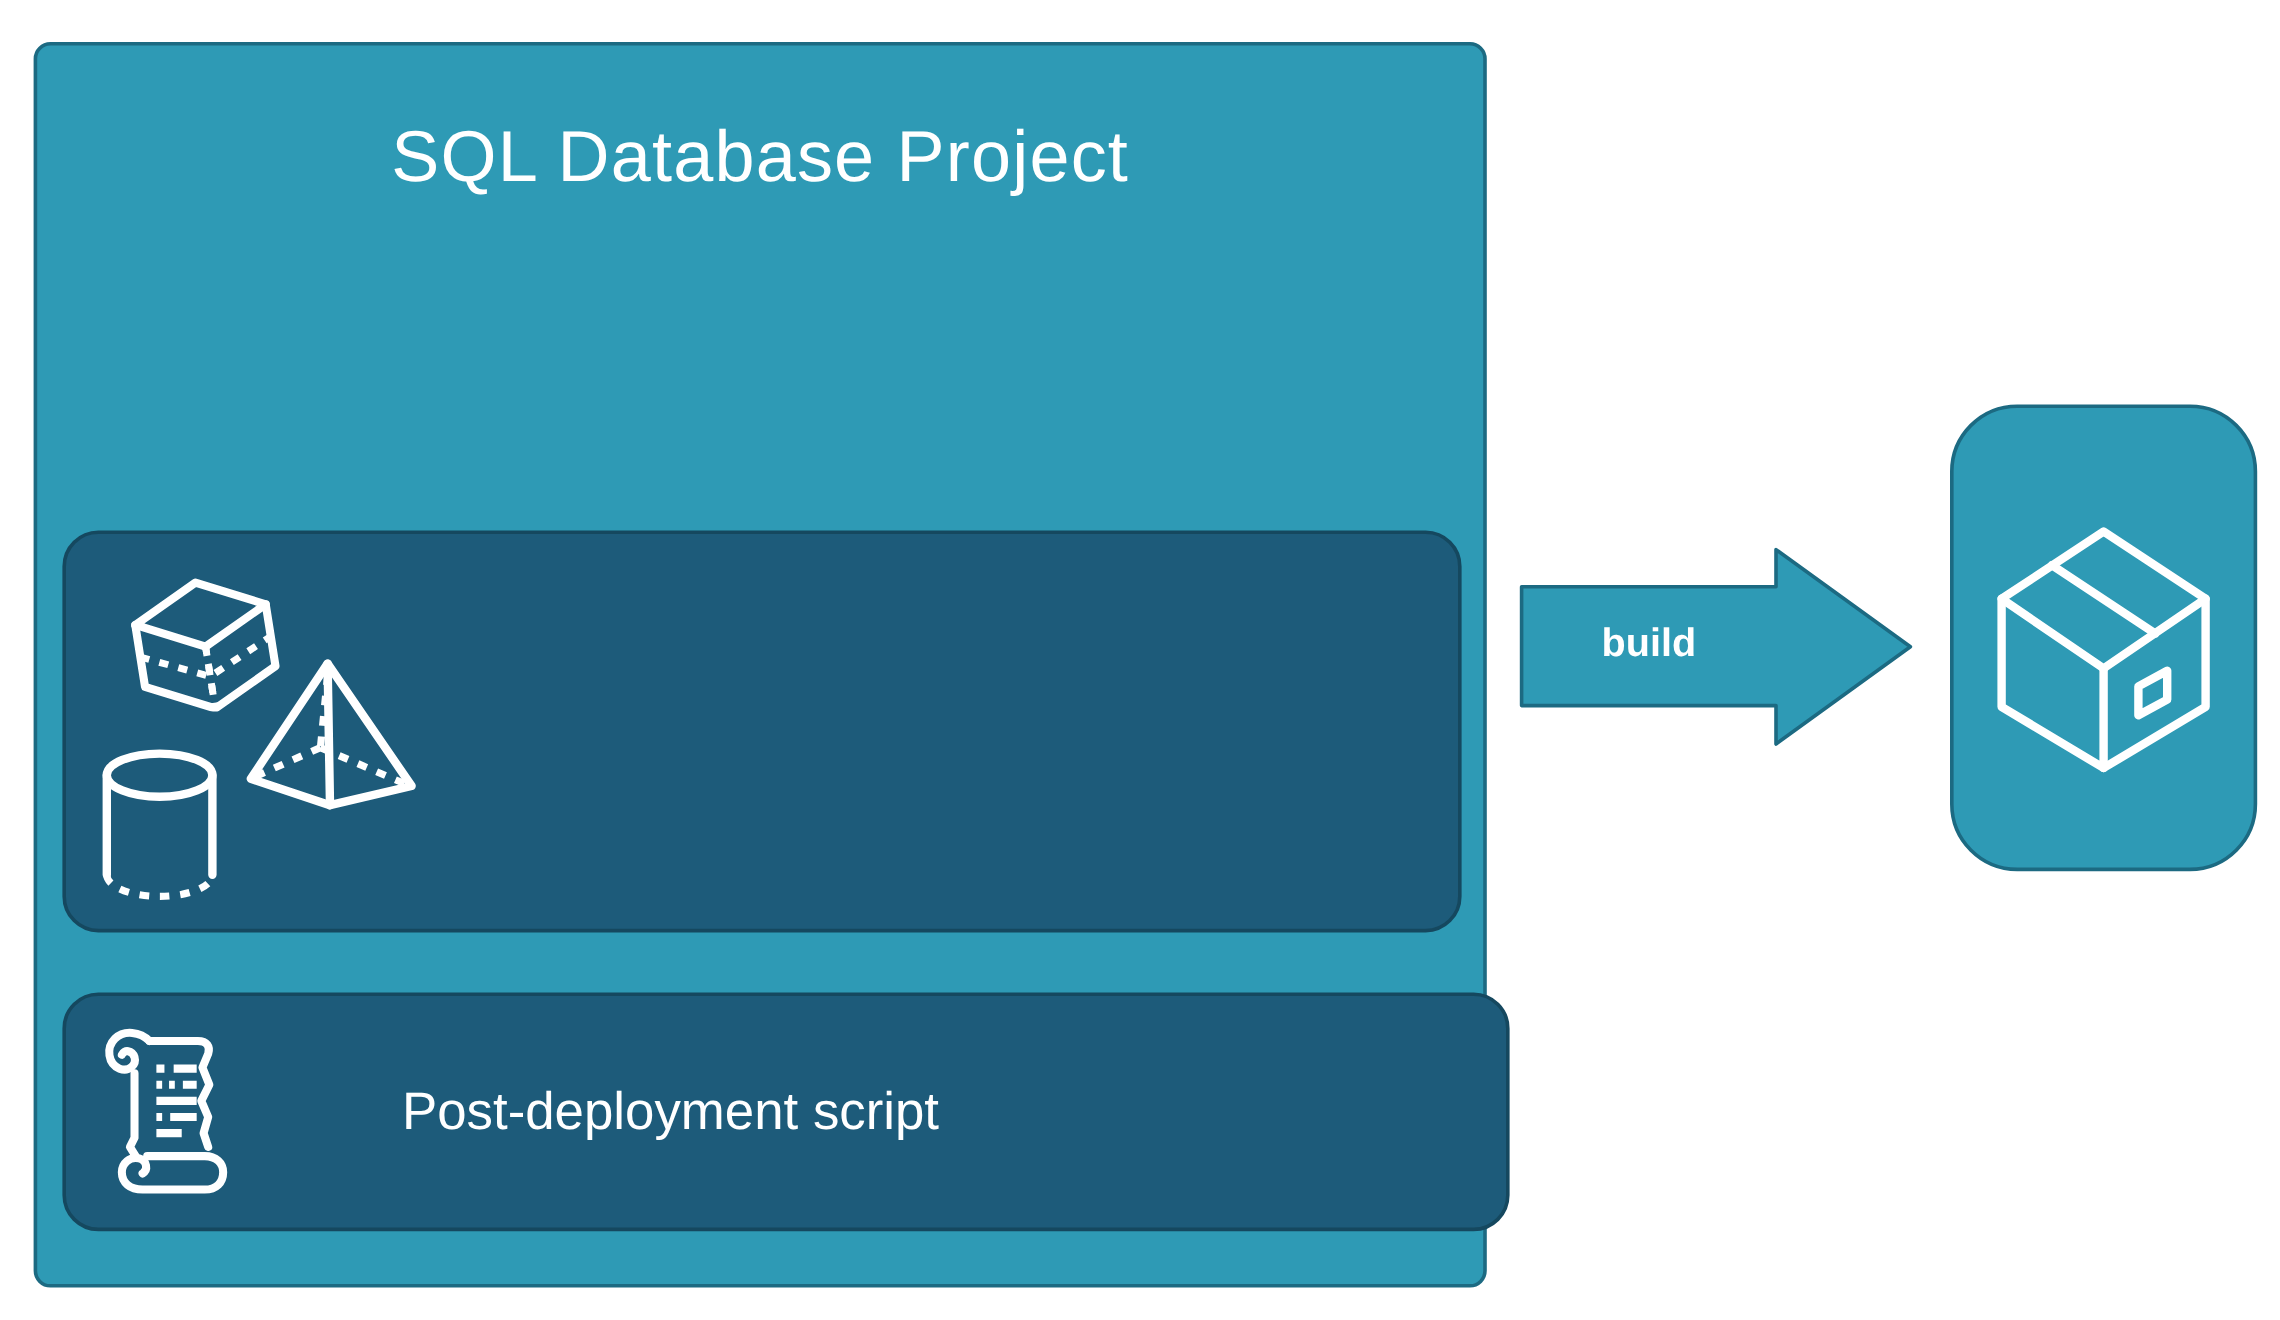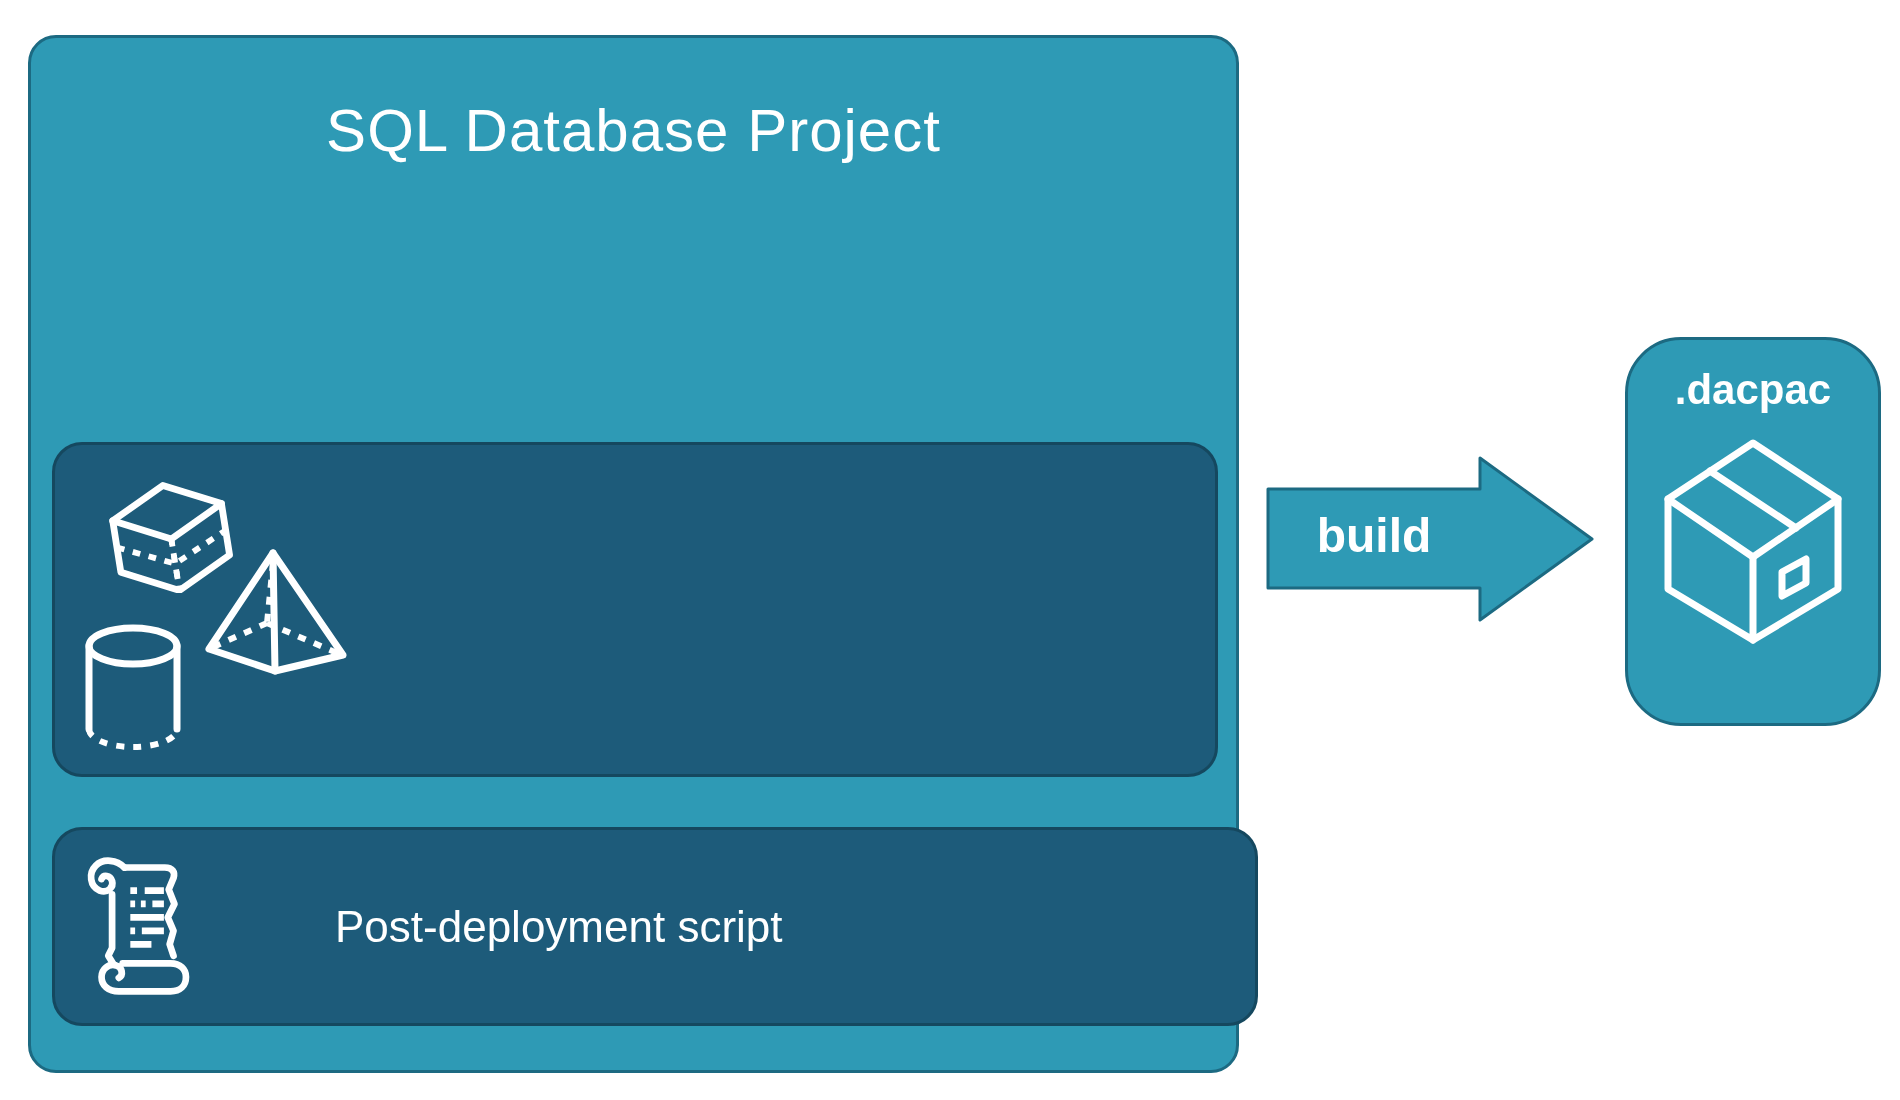--- a/index.html
+++ b/index.html
@@ -7,21 +7,21 @@
     --panel-blue:#1D5B7A; --panel-border:#15485F;
     --text:#FFFFFF; --background:#FFFFFF;
   }
   html,body{margin:0;padding:0;background:var(--background);}
   .canvas{
     position:relative; width:1900px; height:1100px; overflow:hidden;
     font-family:"Liberation Sans", sans-serif; background:var(--background);
   }
   .project{
     position:absolute; left:28px; top:35px; width:1205px; height:1032px;
-    background:var(--teal); border:3px solid var(--teal-border); border-radius:28px;
+    background:var(--teal); border:3px solid var(--teal-border); border-radius:14px;
     box-sizing:content-box;
   }
   .project-title{
     position:absolute; left:0; right:0; top:58px; text-align:center;
     font-size:60px; font-weight:400; color:var(--text); letter-spacing:1px;
   }
   .panel{
     position:absolute; left:21px; width:1160px;
     background:var(--panel-blue); border:3px solid var(--panel-border); border-radius:30px;
     display:flex; align-items:center; box-sizing:content-box;
@@ -38,21 +38,21 @@
   .obj-cube{ position:absolute; left:52px; top:36px; width:128px; height:112px; }
   .obj-pyramid{ position:absolute; left:150px; top:104px; width:142px; height:126px; }
   .obj-cylinder{ position:absolute; left:28px; top:178px; width:100px; height:132px; }
   .ink{ stroke:var(--text); fill:none; stroke-width:7; stroke-linecap:round; stroke-linejoin:round; }
   .ink-bar{ stroke:var(--text); fill:none; stroke-width:7; stroke-linecap:butt; }
   .ink-dash{ stroke:var(--text); fill:none; stroke-width:6; stroke-linecap:butt; stroke-dasharray:8 9; }
   .arrow-svg{ position:absolute; left:1264px; top:452px; width:334px; height:174px; }
   .arrow-shape{ fill:var(--teal); stroke:var(--teal-border); stroke-width:3; stroke-linejoin:round; }
   .arrow-label{
     position:absolute; left:1274px; top:506px; width:200px; text-align:center;
-    font-size:48px; font-weight:700; color:var(--text); line-height:60px;
+    font-size:33px; font-weight:700; color:var(--text); line-height:60px;
   }
   .artifact{
     position:absolute; left:1625px; top:337px; width:250px; height:383px;
     background:var(--teal); border:3px solid var(--teal-border); border-radius:56px;
     box-sizing:content-box;
   }
   .artifact-label{
     position:absolute; left:0; right:0; top:26px; text-align:center;
     font-size:42px; font-weight:700; color:var(--text);
   }
@@ -110,21 +110,20 @@
       <span class="panel-label">Post-deployment script</span>
     </div>
   </div>
 
   <svg class="arrow-svg" viewBox="0 0 334 174">
     <polygon class="arrow-shape" points="4,37 216,37 216,6 328,87 216,168 216,136 4,136"></polygon>
   </svg>
   <div class="arrow-label">build</div>
 
   <div class="artifact">
-    <div class="artifact-label">.dacpac</div>
     <span class="package-wrap">
       <svg viewBox="0 0 178 205" width="100%" height="100%">
         <path class="ink" d="M89 4 L174 60 L89 118 L4 60 Z"></path>
         <path class="ink" d="M46 32 L132 89"></path>
         <path class="ink" d="M4 60 L4 150 L89 201 L89 118"></path>
         <path class="ink" d="M174 60 L174 150 L89 201"></path>
         <path class="ink" d="M118 133 L142 120 L142 144 L118 157 Z" stroke-width="6"></path>
       </svg>
     </span>
   </div>

